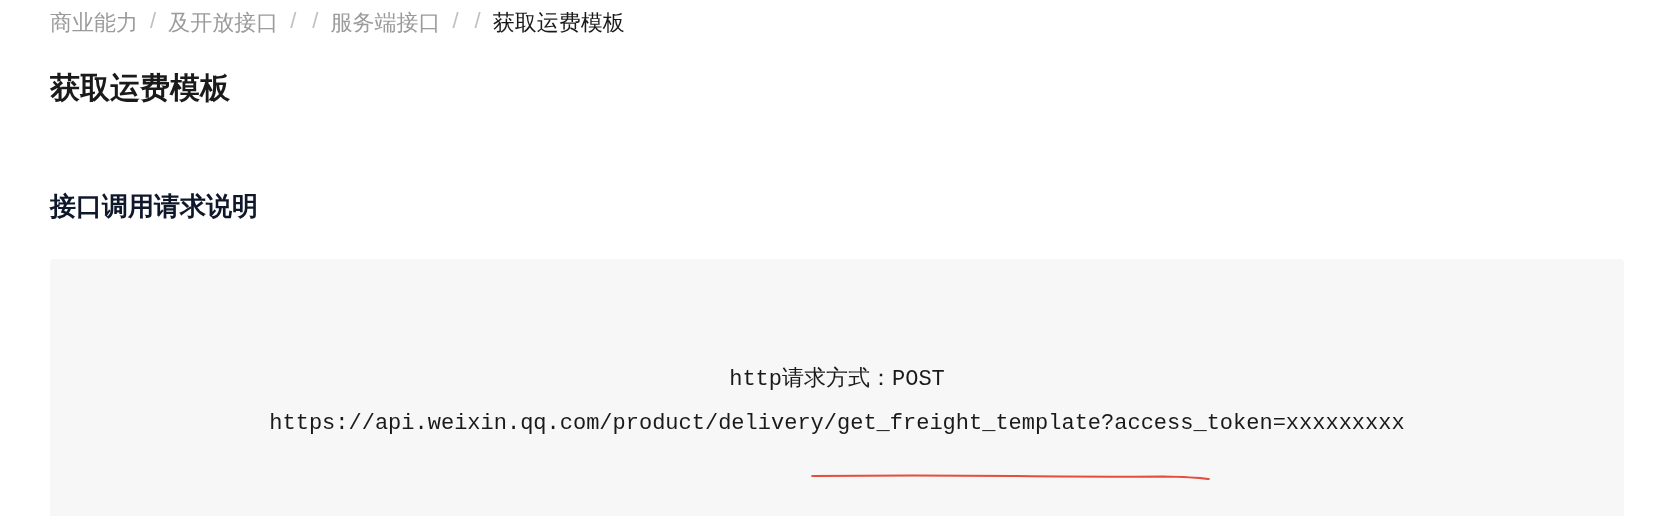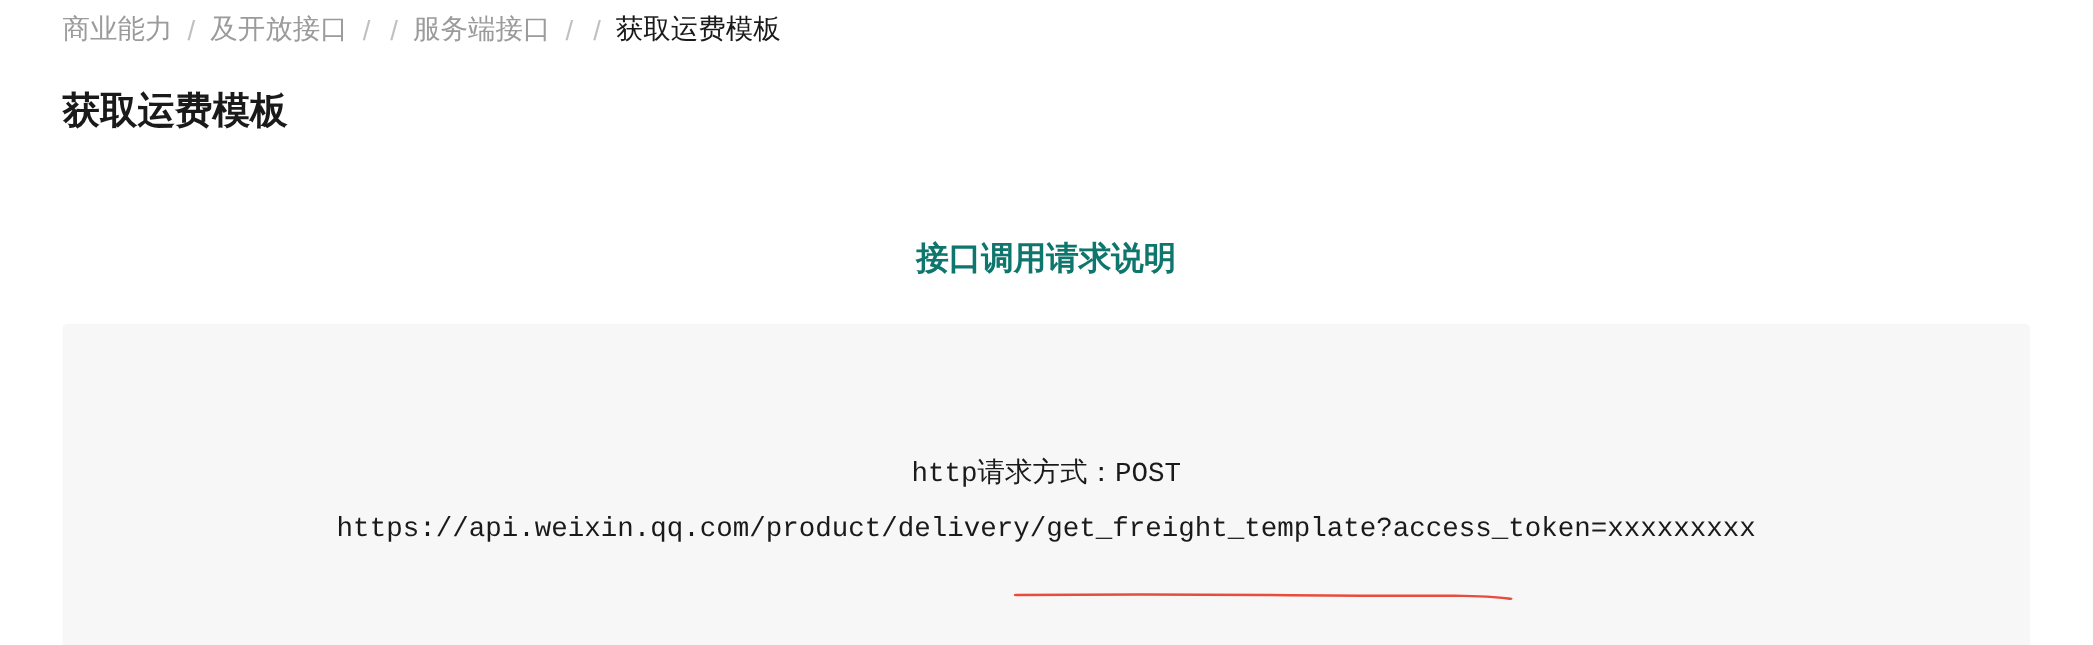--- a/index.html
+++ b/index.html
@@ -8,21 +8,21 @@
       box-sizing: border-box;
     }
     body {
       font-family: -apple-system, BlinkMacSystemFont, "Segoe UI", "PingFang SC", "Hiragino Sans GB", "Microsoft YaHei", sans-serif;
       background: #ffffff;
       padding: 0 50px;
       width: 1674px;
     }
     .breadcrumb {
       display: flex;
-      align-items: flex-end;
+      align-items: flex-start;
       flex-wrap: wrap;
       font-size: 22px;
       color: #9b9b9b;
       padding: 8px 0 30px 0;
       gap: 8px;
     }
     .breadcrumb-item {
       color: #9b9b9b;
       text-decoration: none;
       white-space: nowrap;
@@ -37,23 +37,22 @@
     }
     .page-title {
       font-size: 30px;
       font-weight: 600;
       color: #1a1a1a;
       margin-bottom: 80px;
     }
     .section-title {
       font-size: 26px;
       font-weight: 600;
-      color: #0f766e;
+      color: #0f172a;
       margin-bottom: 35px;
-      text-align: center;
     }
     .code-block {
       background: #f7f7f7;
       border-radius: 4px;
       padding: 55px 50px 60px 50px;
       font-family: "SF Mono", Monaco, Consolas, "Courier New", monospace;
       font-size: 22px;
       line-height: 2.0;
       color: #1a1a1a;
       position: relative;

